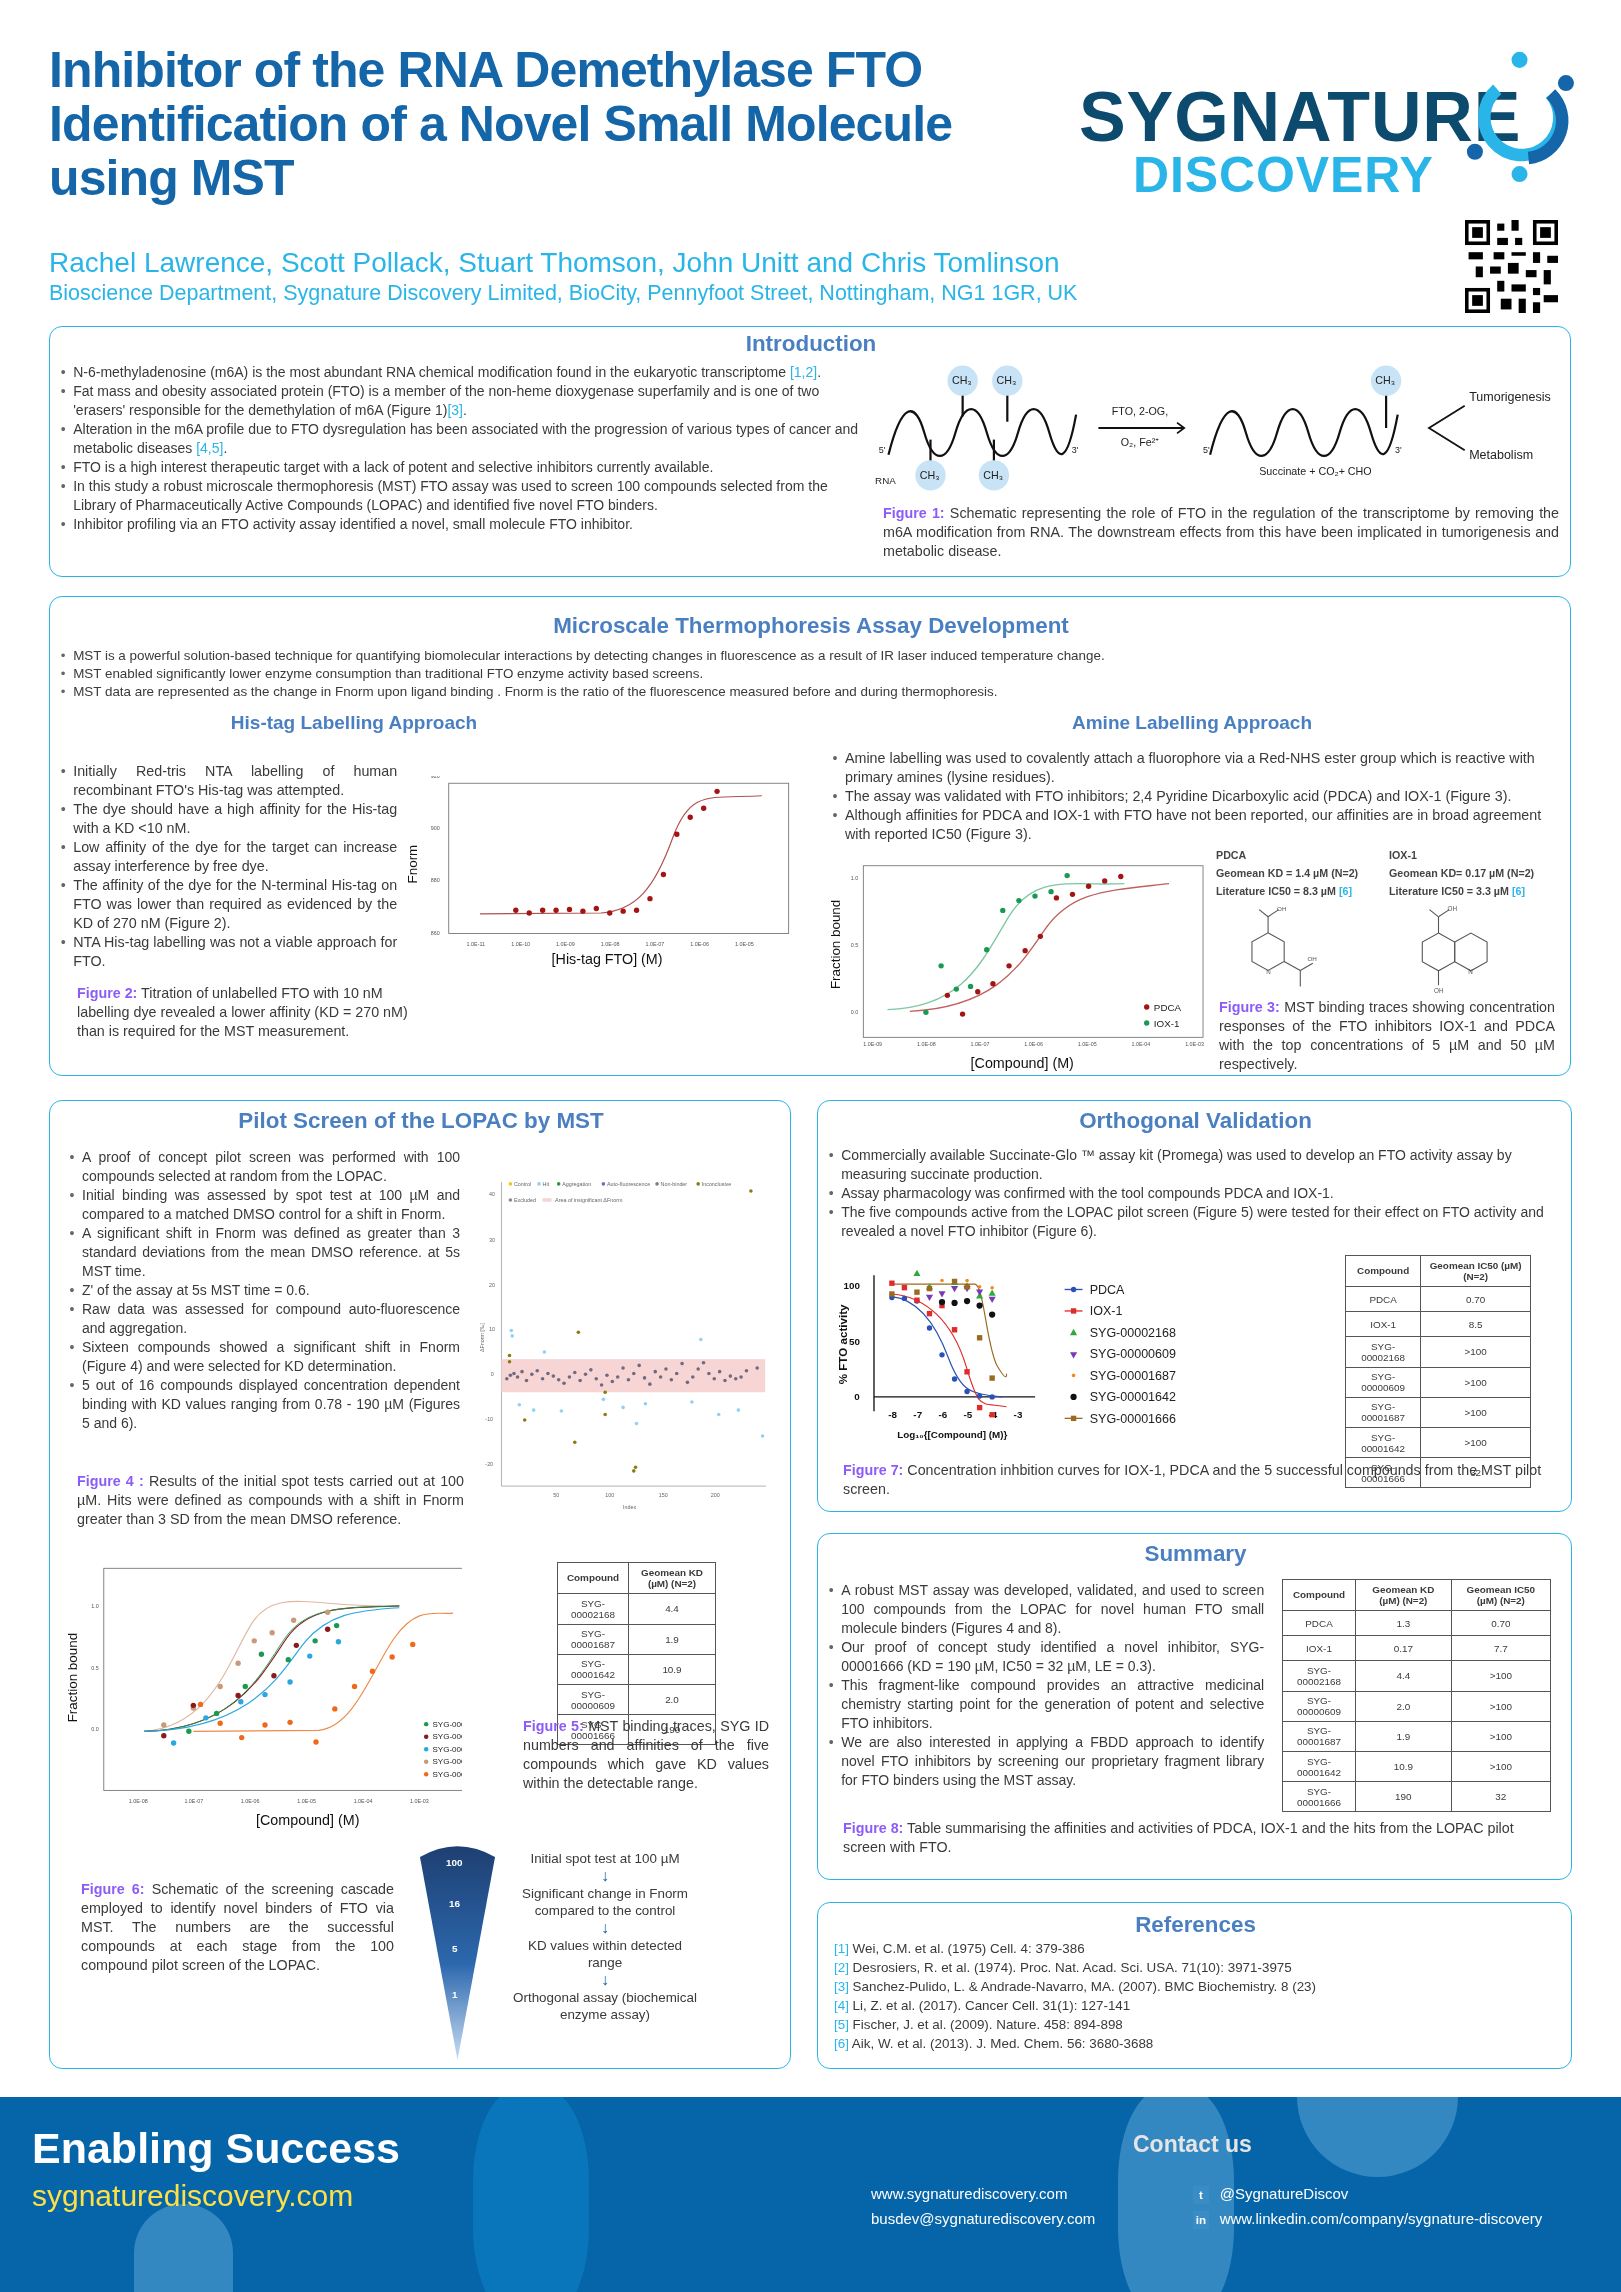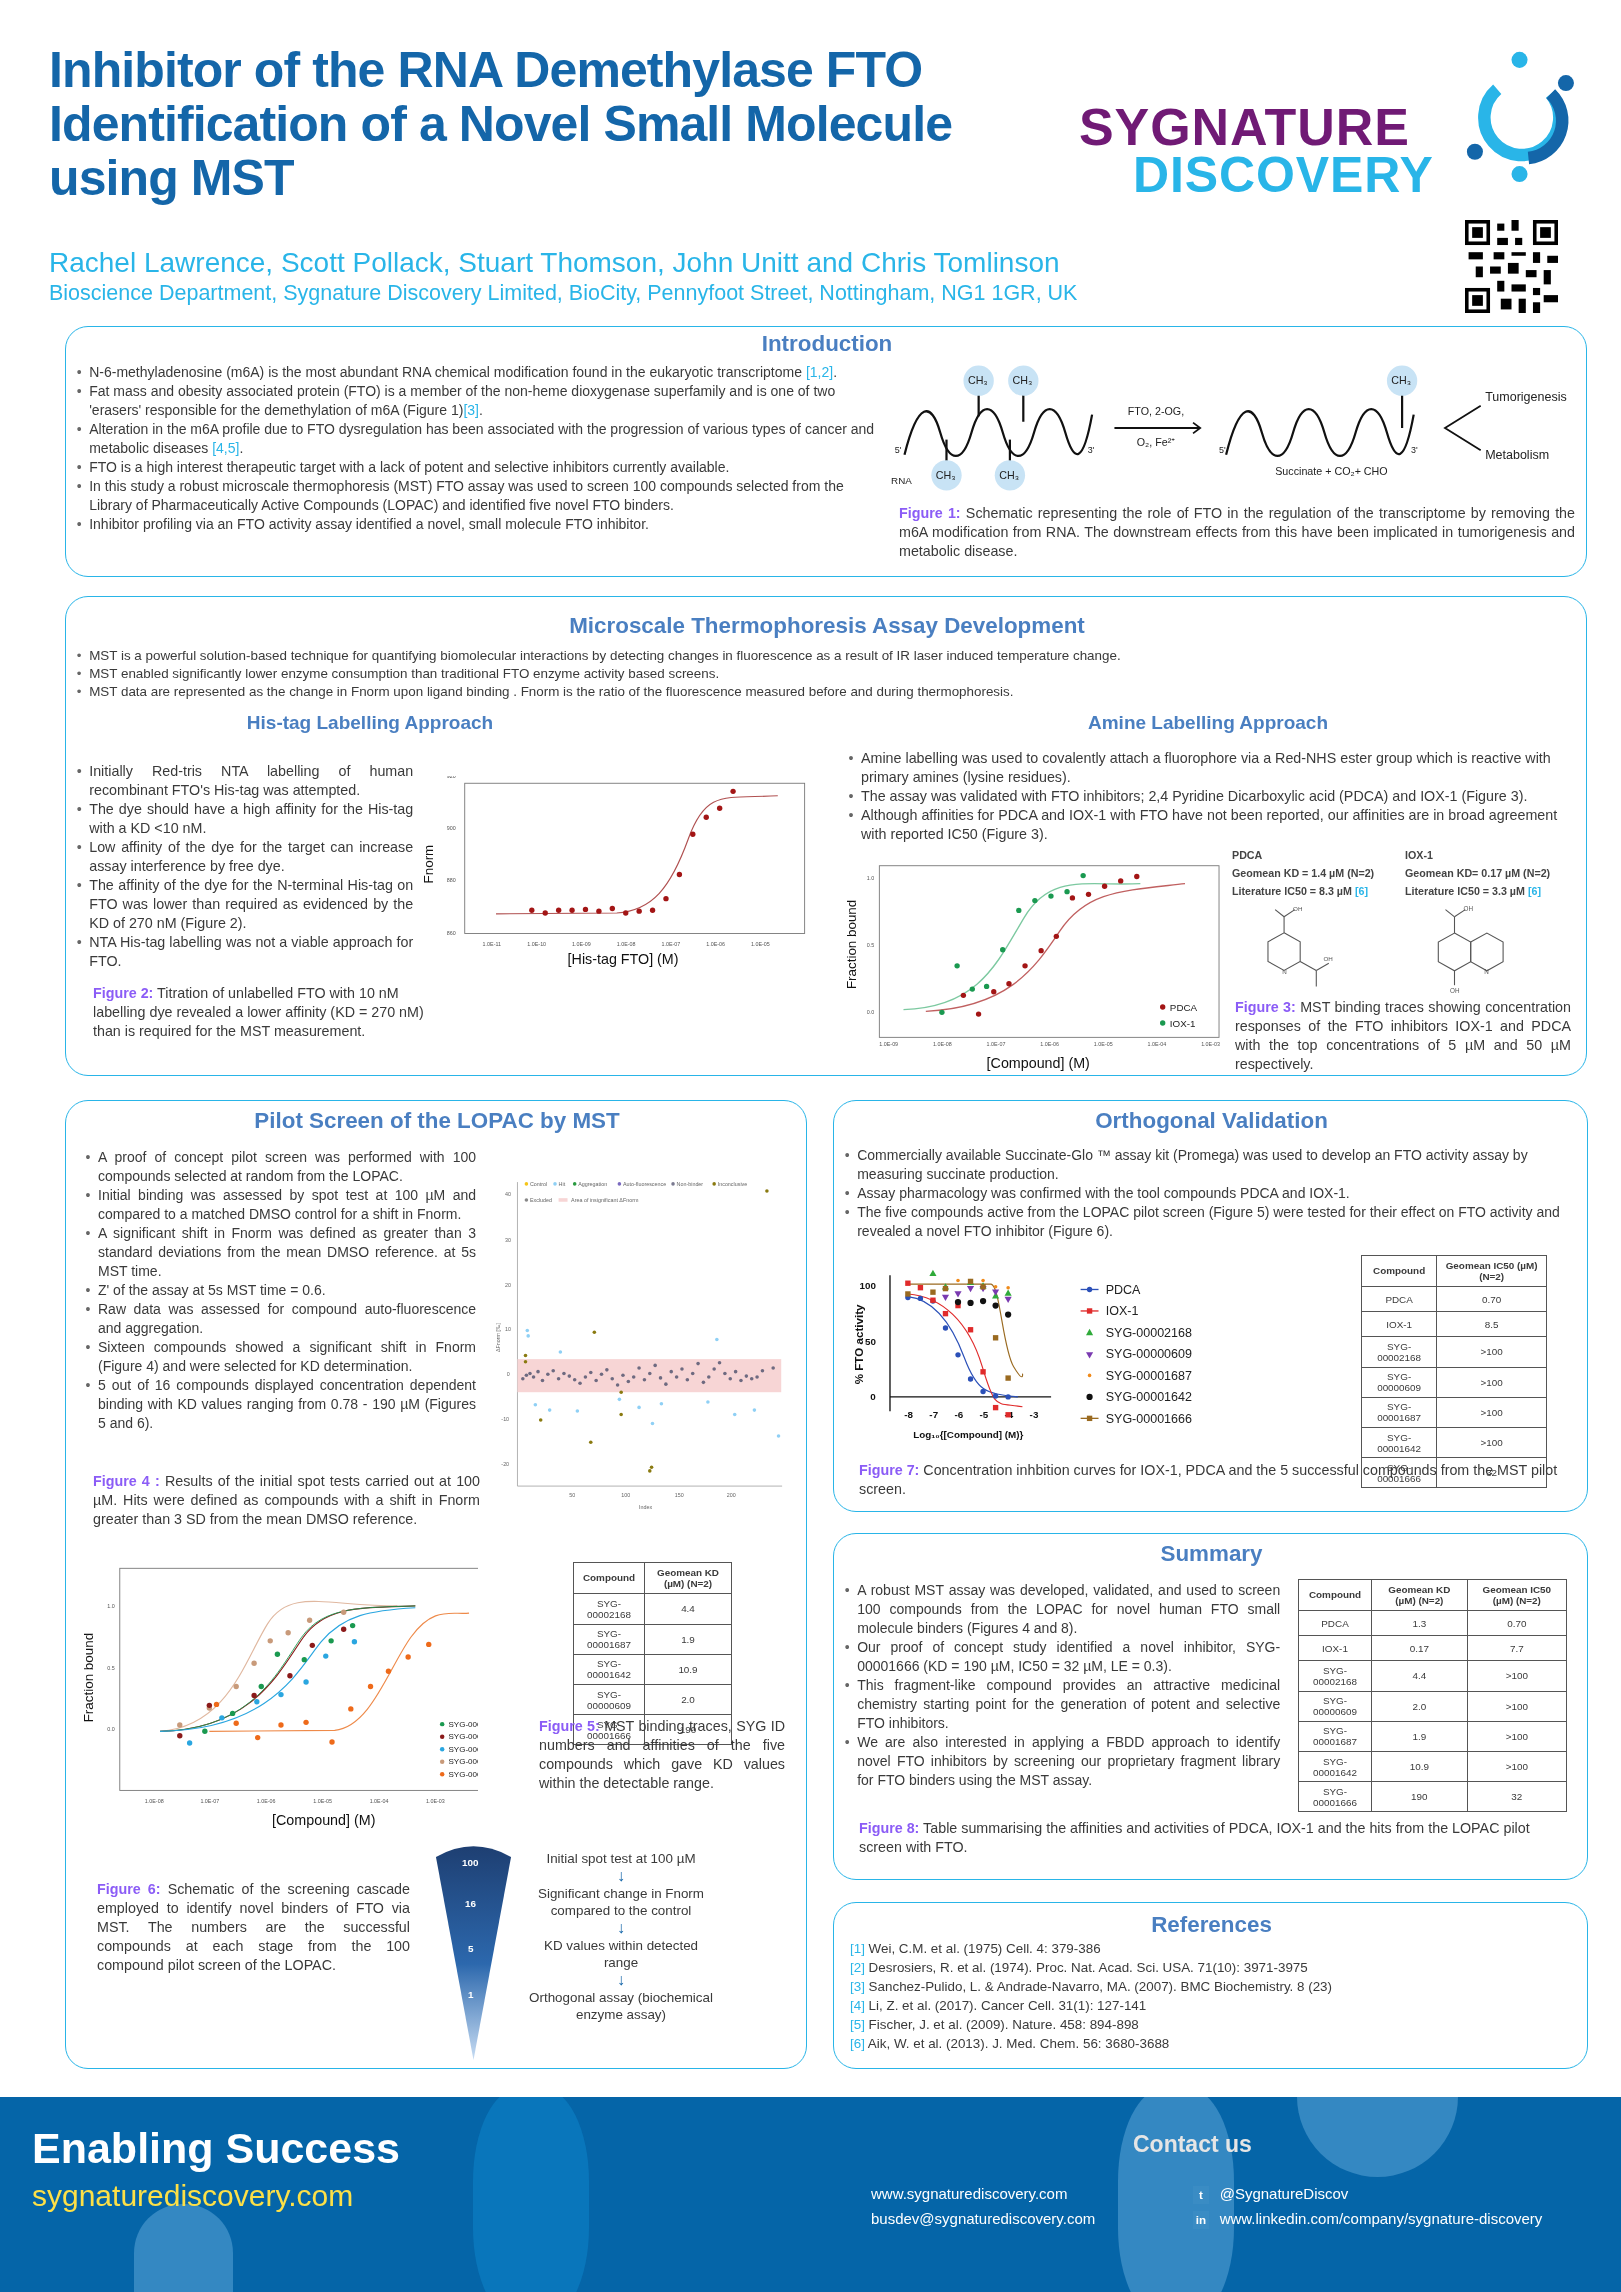--- a/index.html
+++ b/index.html
@@ -2,23 +2,23 @@
 <html style="font-size:14.3px"><head>
 <meta charset="utf-8">
 <style>
   * { box-sizing: border-box; margin: 0; padding: 0; }
   body { width: 1622px; height: 2293px; background: #fff; font-family: "Liberation Sans", sans-serif; color: #3a3a3a; position: relative; overflow: hidden; }
   .abs { position: absolute; }
   .title { left: 49px; top: 43px; width: 985px; font-size: 50px; line-height: 54px; font-weight: bold; color: #1466a9; letter-spacing: -0.9px; }
   .authors { left: 49px; top: 247px; font-size: 28px; color: #29b5e8; }
   .affil { left: 49px; top: 281px; font-size: 21.5px; color: #29b5e8; }
   .logo { left: 1079px; top: 49px; width: 502px; height: 161px; }
-  .logo .l1 { position:absolute; left:0; top:48px; font-size:52px; font-weight:bold; color:#701a75; letter-spacing:0.9px; }
+  .logo .l1 { position:absolute; left:0; top:28px; font-size:70px; font-weight:bold; color:#0c4a6e; letter-spacing:0.9px; }
   .logo .l2 { position:absolute; left:54px; top:97px; font-size:50px; font-weight:bold; color:#29b5e8; letter-spacing:0.9px; }
-  .panel { position: absolute; border: 1.8px solid #29b5e8; border-radius: 23px; background: #fff; margin-left: 16px; }
+  .panel { position: absolute; border: 1.8px solid #29b5e8; border-radius: 13px; background: #fff; }
   .ptitle { font-size: 22.4px; font-weight: bold; color: #4a7fc1; text-align: center; }
   .sub { font-size: 19px; font-weight: bold; color: #4a7fc1; text-align: center; }
   ul.b { list-style: none; font-size: 14px; line-height: 19px; }
   ul.b li { position: relative; padding-left: 16px; }
   ul.b li::before { content: "•"; position: absolute; left: 3.6px; color: #666; }
   .cite { color: #29b5e8; }
   .cap { font-size: 14.3px; line-height: 19px; }
   .cap b { color: #8b5cf6; }
   .just { text-align: justify; }
   table.t { border-collapse: collapse; font-size: 9.9px; text-align: center; position:absolute; }

